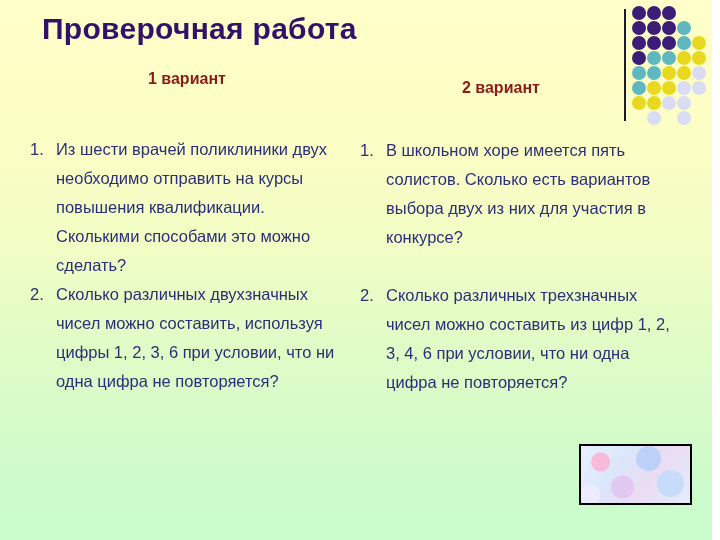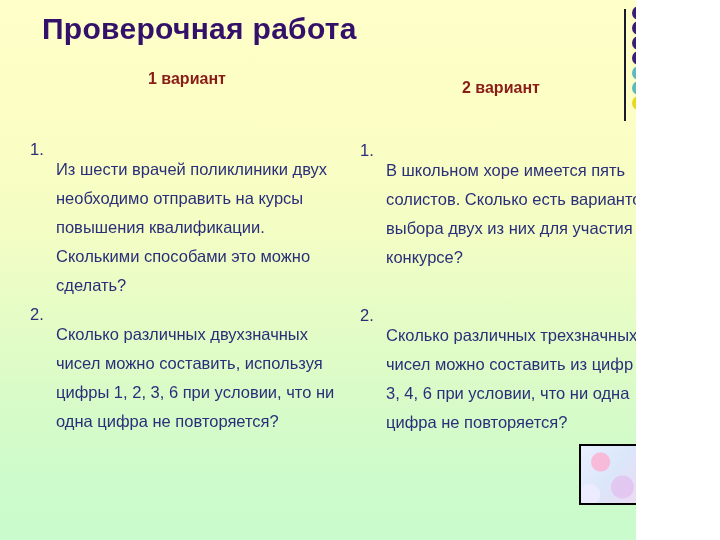--- a/index.html
+++ b/index.html
@@ -8,21 +8,21 @@
     padding: 0;
   }
   body {
     width: 720px;
     height: 540px;
     overflow: hidden;
     font-family: "Liberation Sans", sans-serif;
   }
   #slide {
     position: relative;
-    width: 636px;
+    width: 712px;
     height: 540px;
     background: linear-gradient(to bottom,
                 #ffffc9 0%,
                 #fbfec4 26%,
                 #f2fdc4 44%,
                 #e4fcc6 60%,
                 #d6fbc8 76%,
                 #cdfbcb 90%,
                 #c9fbcc 100%);
     overflow: hidden;
@@ -91,21 +91,20 @@
   .task + .task { margin-top: 0px; }
   #column-right .task + .task { margin-top: 29px; }
 
   .task-number {
     flex: 0 0 auto;
     width: 26px;
     text-align: left;
   }
   .task-text {
     flex: 1 1 auto;
-    margin-top: 20px;
   }
 
   
   #picture-placeholder {
     position: absolute;
     left: 579px;
     top: 444px;
     width: 113px;
     height: 61px;
     border: 2px solid #000000;

